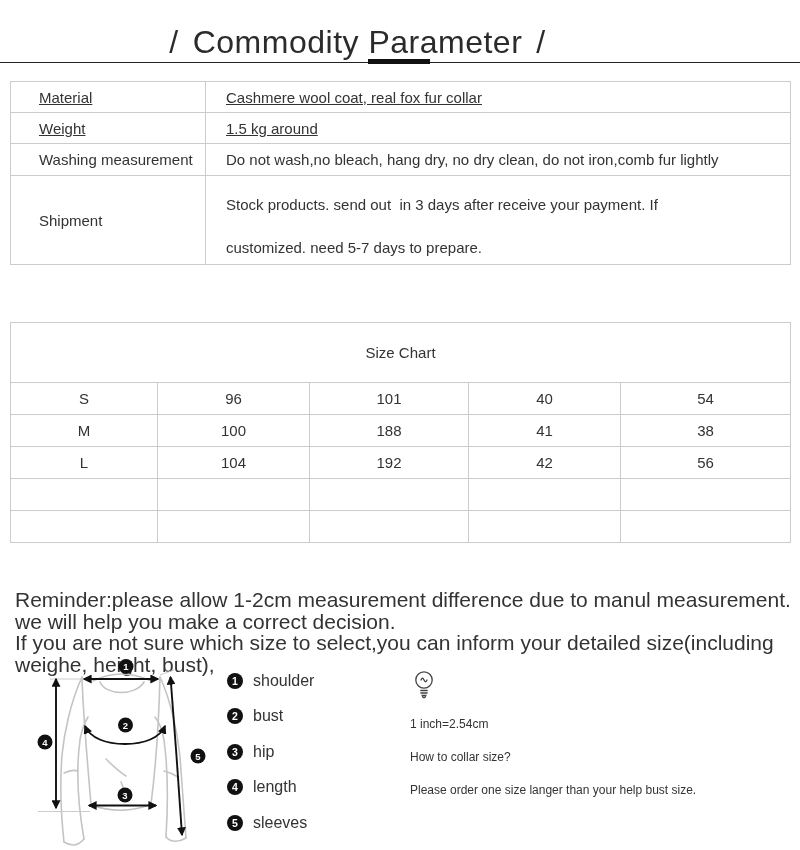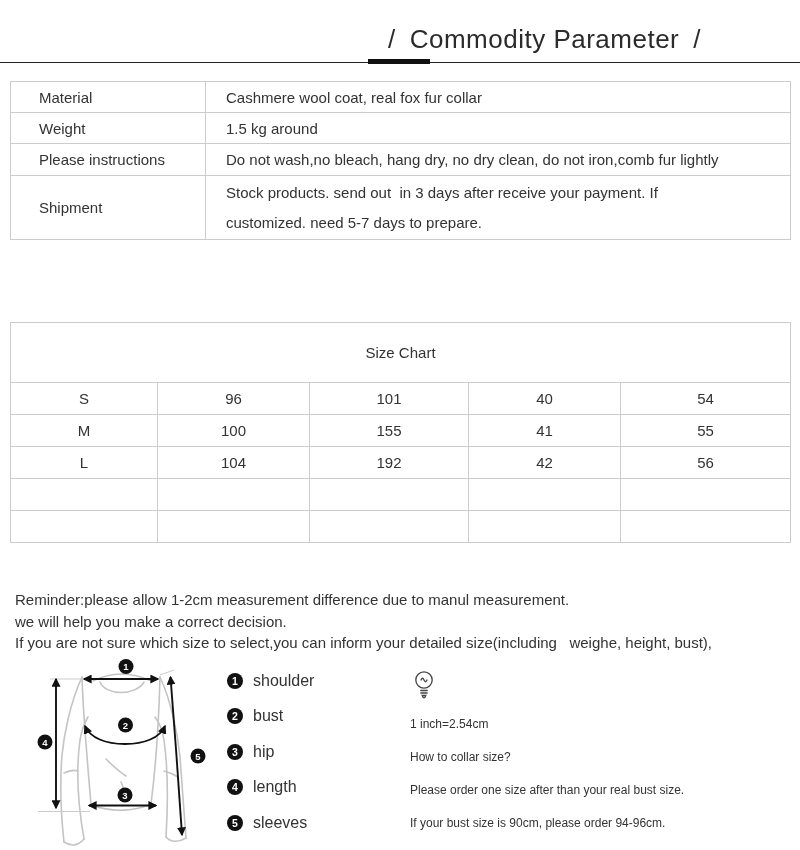--- a/index.html
+++ b/index.html
@@ -1,45 +1,45 @@
 <!DOCTYPE html>
 <html><head>
 <meta charset="utf-8">
 <style>
   html,body { margin:0; padding:0; background:#fff; }
   body { font-family:"Liberation Sans", sans-serif; color:#333; }
   .page { position:relative; width:800px; height:850px; background:#fff; overflow:hidden; }
 
   
-  .title-wrap { position:absolute; top:24px; left:0; width:715px; text-align:right;
-                font-size:26px; color:#2b2b2b; letter-spacing:.5px; }
+  .title-wrap { position:absolute; top:24px; left:0; width:715px; text-align:center;
+                font-size:32px; color:#2b2b2b; letter-spacing:.5px; }
   .title-wrap .slash { margin:0 14px; }
   .header-rule { position:absolute; top:62px; left:0; width:800px; height:0;
                  border-top:1px solid #222; }
   .header-accent { position:absolute; top:59px; left:368px; width:62px; height:5px; background:#111; }
 
   
   table { border-collapse:collapse; table-layout:fixed; background:#fff; }
   td { border:1px solid #ccc; font-size:15px; color:#333; overflow:hidden; white-space:nowrap; }
 
   .spec { position:absolute; top:81px; left:10px; width:780px; }
   .spec td.lab { padding-left:28px; }
   .spec td.val { padding-left:20px; }
-  .spec tr.h31 { height:31px; }
+  .spec tr.h31 { height:31px;text-decoration:underline; }
   .spec tr.h32 { height:32px; }
   .spec tr.h64 { height:64px; }
-  .spec .two div { line-height:30px; }
+  .spec .two div { line-height:30px;margin-top:13px; }
 
   .chart { position:absolute; top:322px; left:10px; width:780px; }
   .chart td { text-align:center; }
   .chart tr.title-row { height:60px; }
   .chart tr.r { height:32px; }
 
   
-  .reminder { position:absolute; top:589px; left:15px; font-size:15px; line-height:21.5px; color:#333; }
+  .reminder { position:absolute; top:589px; left:15px; font-size:21px; line-height:21.5px; color:#333; }
 
   
   .diagram { position:absolute; top:655px; left:18px; }
 
   .legend { position:absolute; top:672px; left:227px; }
   .legend-item { display:flex; align-items:center; height:17px; margin-bottom:18.5px; }
   .badge { width:16px; height:16px; border-radius:50%; background:#111; color:#fff;
            font-size:10.5px; font-weight:bold; display:flex; align-items:center;
            justify-content:center; margin-right:10px; flex:0 0 16px; }
   .legend-item .lbl { font-size:16px; color:#333; }
@@ -67,21 +67,21 @@
     <tbody>
         <tr class="h31">
       <td class="lab">Material</td>
       <td class="val">Cashmere wool coat, real fox fur collar</td>
     </tr>
     <tr class="h31">
       <td class="lab">Weight</td>
       <td class="val">1.5 kg around</td>
     </tr>
     <tr class="h32">
-      <td class="lab">Please instructions</td>
+      <td class="lab">Washing measurement</td>
       <td class="val">Do not wash,no bleach, hang dry, no dry clean, do not iron,comb fur lightly</td>
     </tr>
     <tr class="h64">
       <td class="lab">Shipment</td>
       <td class="val two">
         <div>Stock products. send out&nbsp; in 3 days after receive your payment. If</div>
         <div>customized. need 5-7 days to prepare.</div>
       </td>
     </tr>
   </tbody>
@@ -102,23 +102,23 @@
     <tr class="r">
       <td>S</td>
       <td>96</td>
       <td>101</td>
       <td>40</td>
       <td>54</td>
     </tr>
     <tr class="r">
       <td>M</td>
       <td>100</td>
-      <td>155</td>
+      <td>188</td>
       <td>41</td>
-      <td>55</td>
+      <td>38</td>
     </tr>
     <tr class="r">
       <td>L</td>
       <td>104</td>
       <td>192</td>
       <td>42</td>
       <td>56</td>
     </tr>
     <tr class="r">
       <td></td>
@@ -228,17 +228,16 @@
     <svg class="bulb" width="24" height="32" viewBox="0 0 24 32">
       <g stroke="#444" stroke-width="1.3" fill="none" stroke-linecap="round">
         <circle cx="12" cy="10" r="8.2"></circle>
         <path d="M 9,10 q 1.5,-3.5 3,0 q 1.5,3.5 3,0"></path>
         <path d="M 8.8,20.5 h 6.4 M 8.8,23 h 6.4"></path>
         <path d="M 10.2,25.5 h 3.6 l -1,2.2 h -1.6 z"></path>
       </g>
     </svg>
     <p>1 inch=2.54cm</p>
     <p>How to collar size?</p>
-    <p>Please order one size after than your real bust size.</p>
-    <p>If your bust size is 90cm, please order 94-96cm.</p>
+    <p>Please order one size langer than your help bust size.</p>
   </div>
 
 </div>
 
 </body></html>

